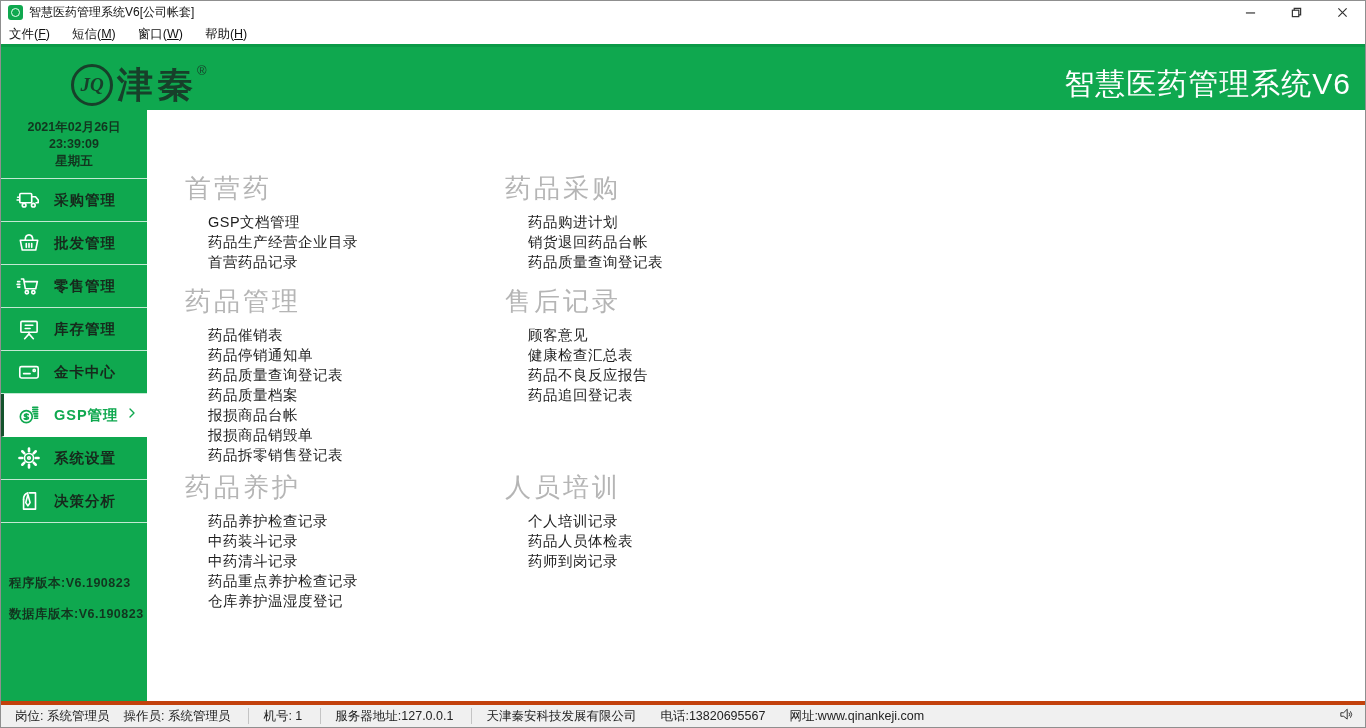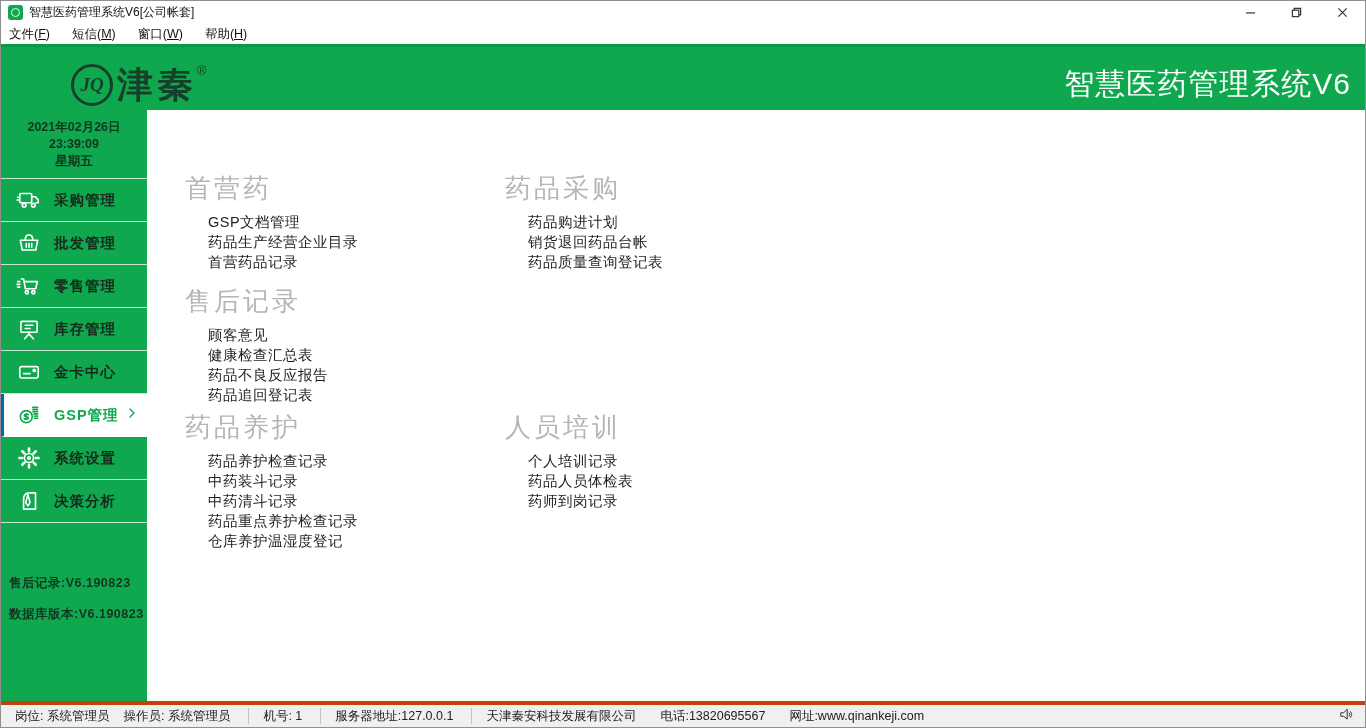--- a/index.html
+++ b/index.html
@@ -33,21 +33,21 @@
 
   
   .body { flex:1; min-height:0; display:flex; }
 
   
   .sidebar { width:146px; background:#0fa84f; display:flex; flex-direction:column; flex:0 0 auto; }
   .datebox { padding:9px 2px 8px; text-align:center; color:#12351f; font-weight:bold; font-size:12.5px; line-height:17px; border-bottom:1px solid rgba(255,255,255,.75); }
   .side-item { height:43px; display:flex; align-items:center; padding-left:15px; border-bottom:1px solid rgba(255,255,255,.75); cursor:pointer; color:#fff; position:relative; }
   .side-item .lbl { color:#16291c; font-size:14.5px; font-weight:600; margin-left:12px; letter-spacing:1px; }
   .side-item svg { width:26px; height:26px; stroke:currentColor; fill:none; stroke-width:1.5; stroke-linecap:round; stroke-linejoin:round; }
-  .side-item.selected { background:#fff; color:#0fa84f; border-left:3px solid #0369a1; padding-left:12px; }
+  .side-item.selected { background:#fff; color:#0fa84f; border-left:3px solid #14532d; padding-left:12px; }
   .side-item.selected .lbl { color:#0fa84f; }
   .side-chevron { position:absolute; right:7px; top:50%; transform:translateY(-50%); }
   .side-chevron svg { width:16px; height:16px; stroke-width:2; }
   .side-spacer { flex:0 0 auto; height:52px; }
   .versions { padding-left:8px; color:#12351f; font-size:12.5px; font-weight:bold; }
   .versions div { margin-bottom:14px; letter-spacing:.5px; }
   .side-fill { flex:1; }
 
   
   .content { flex:1; background:#fff; padding:64px 0 0 38px; overflow:hidden; }
@@ -189,21 +189,21 @@
         <svg viewBox="0 0 24 24">
             <path d="M12.5 4.5H18v15h-11v-9"></path>
             <path d="M9 13.5L11 6l2 7.5-2 3z"></path>
             <path d="M7 10.5C7 7 9 5 11 4.5"></path>
           </svg>
         <span class="lbl">决策分析</span>
       </div>
 
       <div class="side-spacer"></div>
       <div class="versions">
-        <div>售后记录:V6.190823</div>
+        <div>程序版本:V6.190823</div>
         <div>数据库版本:V6.190823</div>
       </div>
       <div class="side-fill"></div>
     </div>
 
     <div class="content">
       <div class="row row-1">
         <div class="col-a">
           <div class="section-title">首营药</div>
           <div>
@@ -215,20 +215,32 @@
         <div class="col-b">
           <div class="section-title">药品采购</div>
           <div>
               <div class="menu-link">药品购进计划</div>
               <div class="menu-link">销货退回药品台帐</div>
               <div class="menu-link">药品质量查询登记表</div>
             </div>
         </div>
       </div>
       <div class="row row-2">
+        <div class="col-a">
+          <div class="section-title">药品管理</div>
+          <div>
+              <div class="menu-link">药品催销表</div>
+              <div class="menu-link">药品停销通知单</div>
+              <div class="menu-link">药品质量查询登记表</div>
+              <div class="menu-link">药品质量档案</div>
+              <div class="menu-link">报损商品台帐</div>
+              <div class="menu-link">报损商品销毁单</div>
+              <div class="menu-link">药品拆零销售登记表</div>
+            </div>
+        </div>
         <div class="col-b">
           <div class="section-title">售后记录</div>
           <div>
               <div class="menu-link">顾客意见</div>
               <div class="menu-link">健康检查汇总表</div>
               <div class="menu-link">药品不良反应报告</div>
               <div class="menu-link">药品追回登记表</div>
             </div>
         </div>
       </div>

